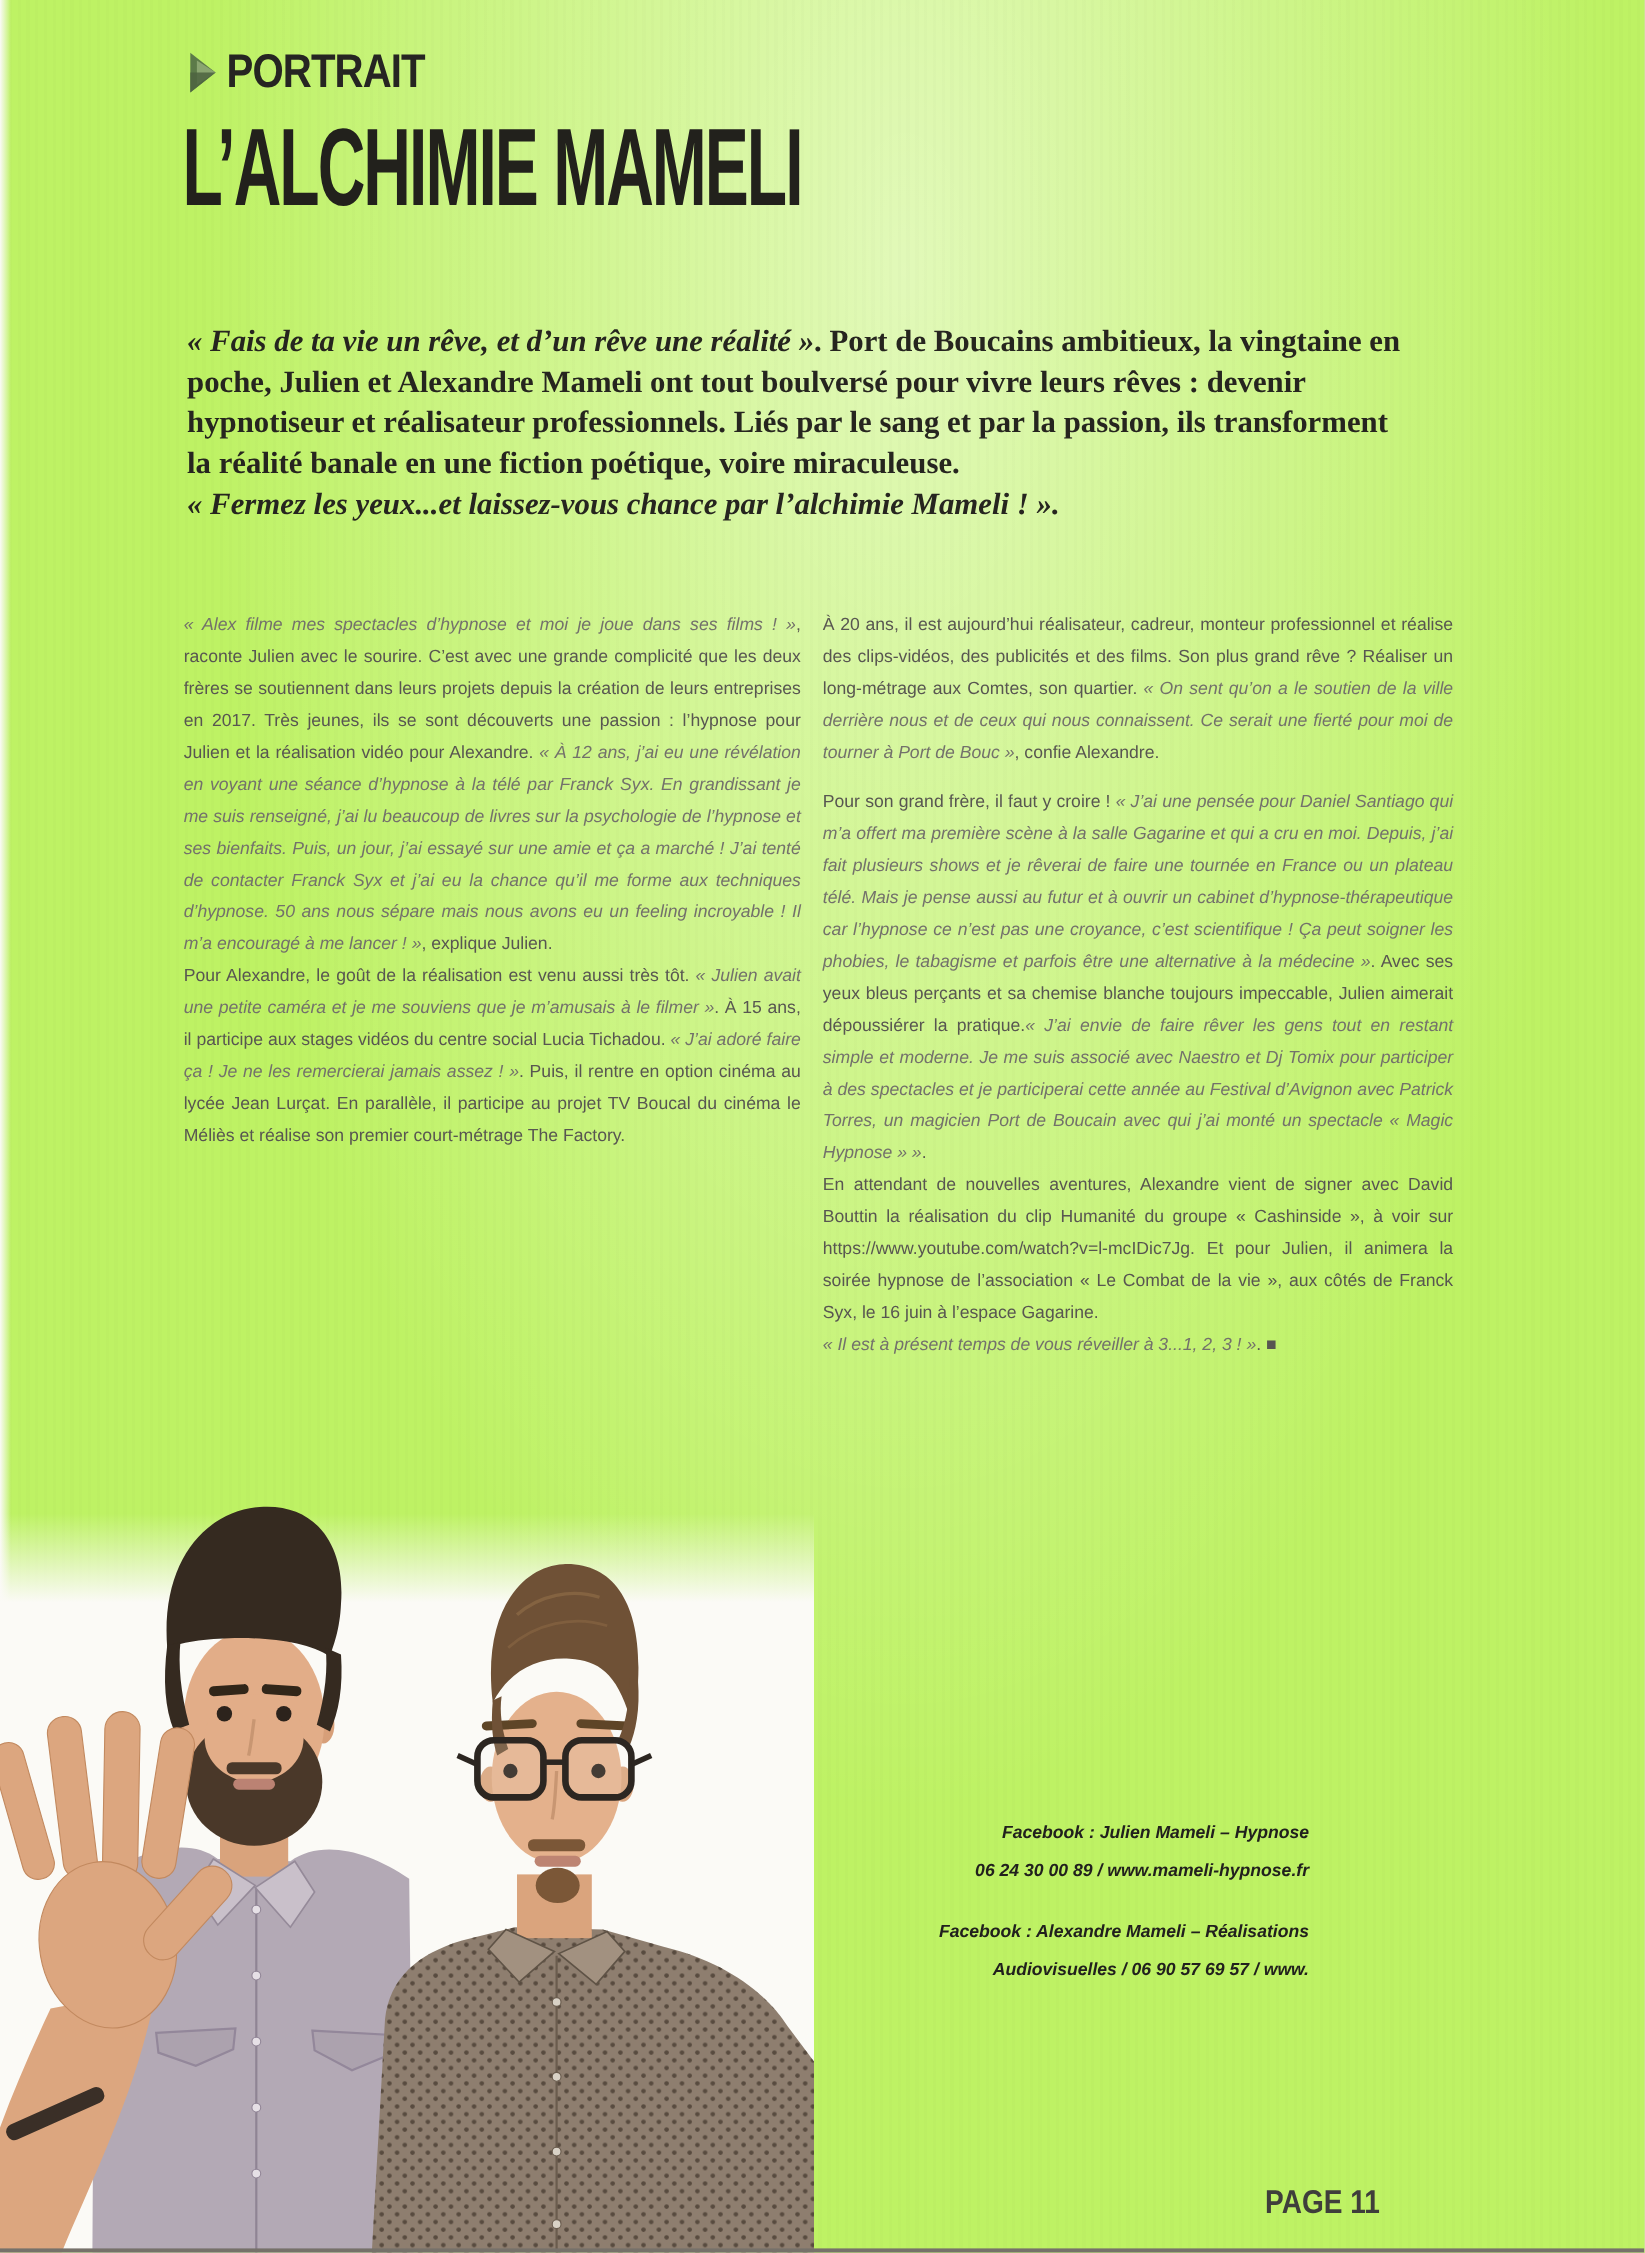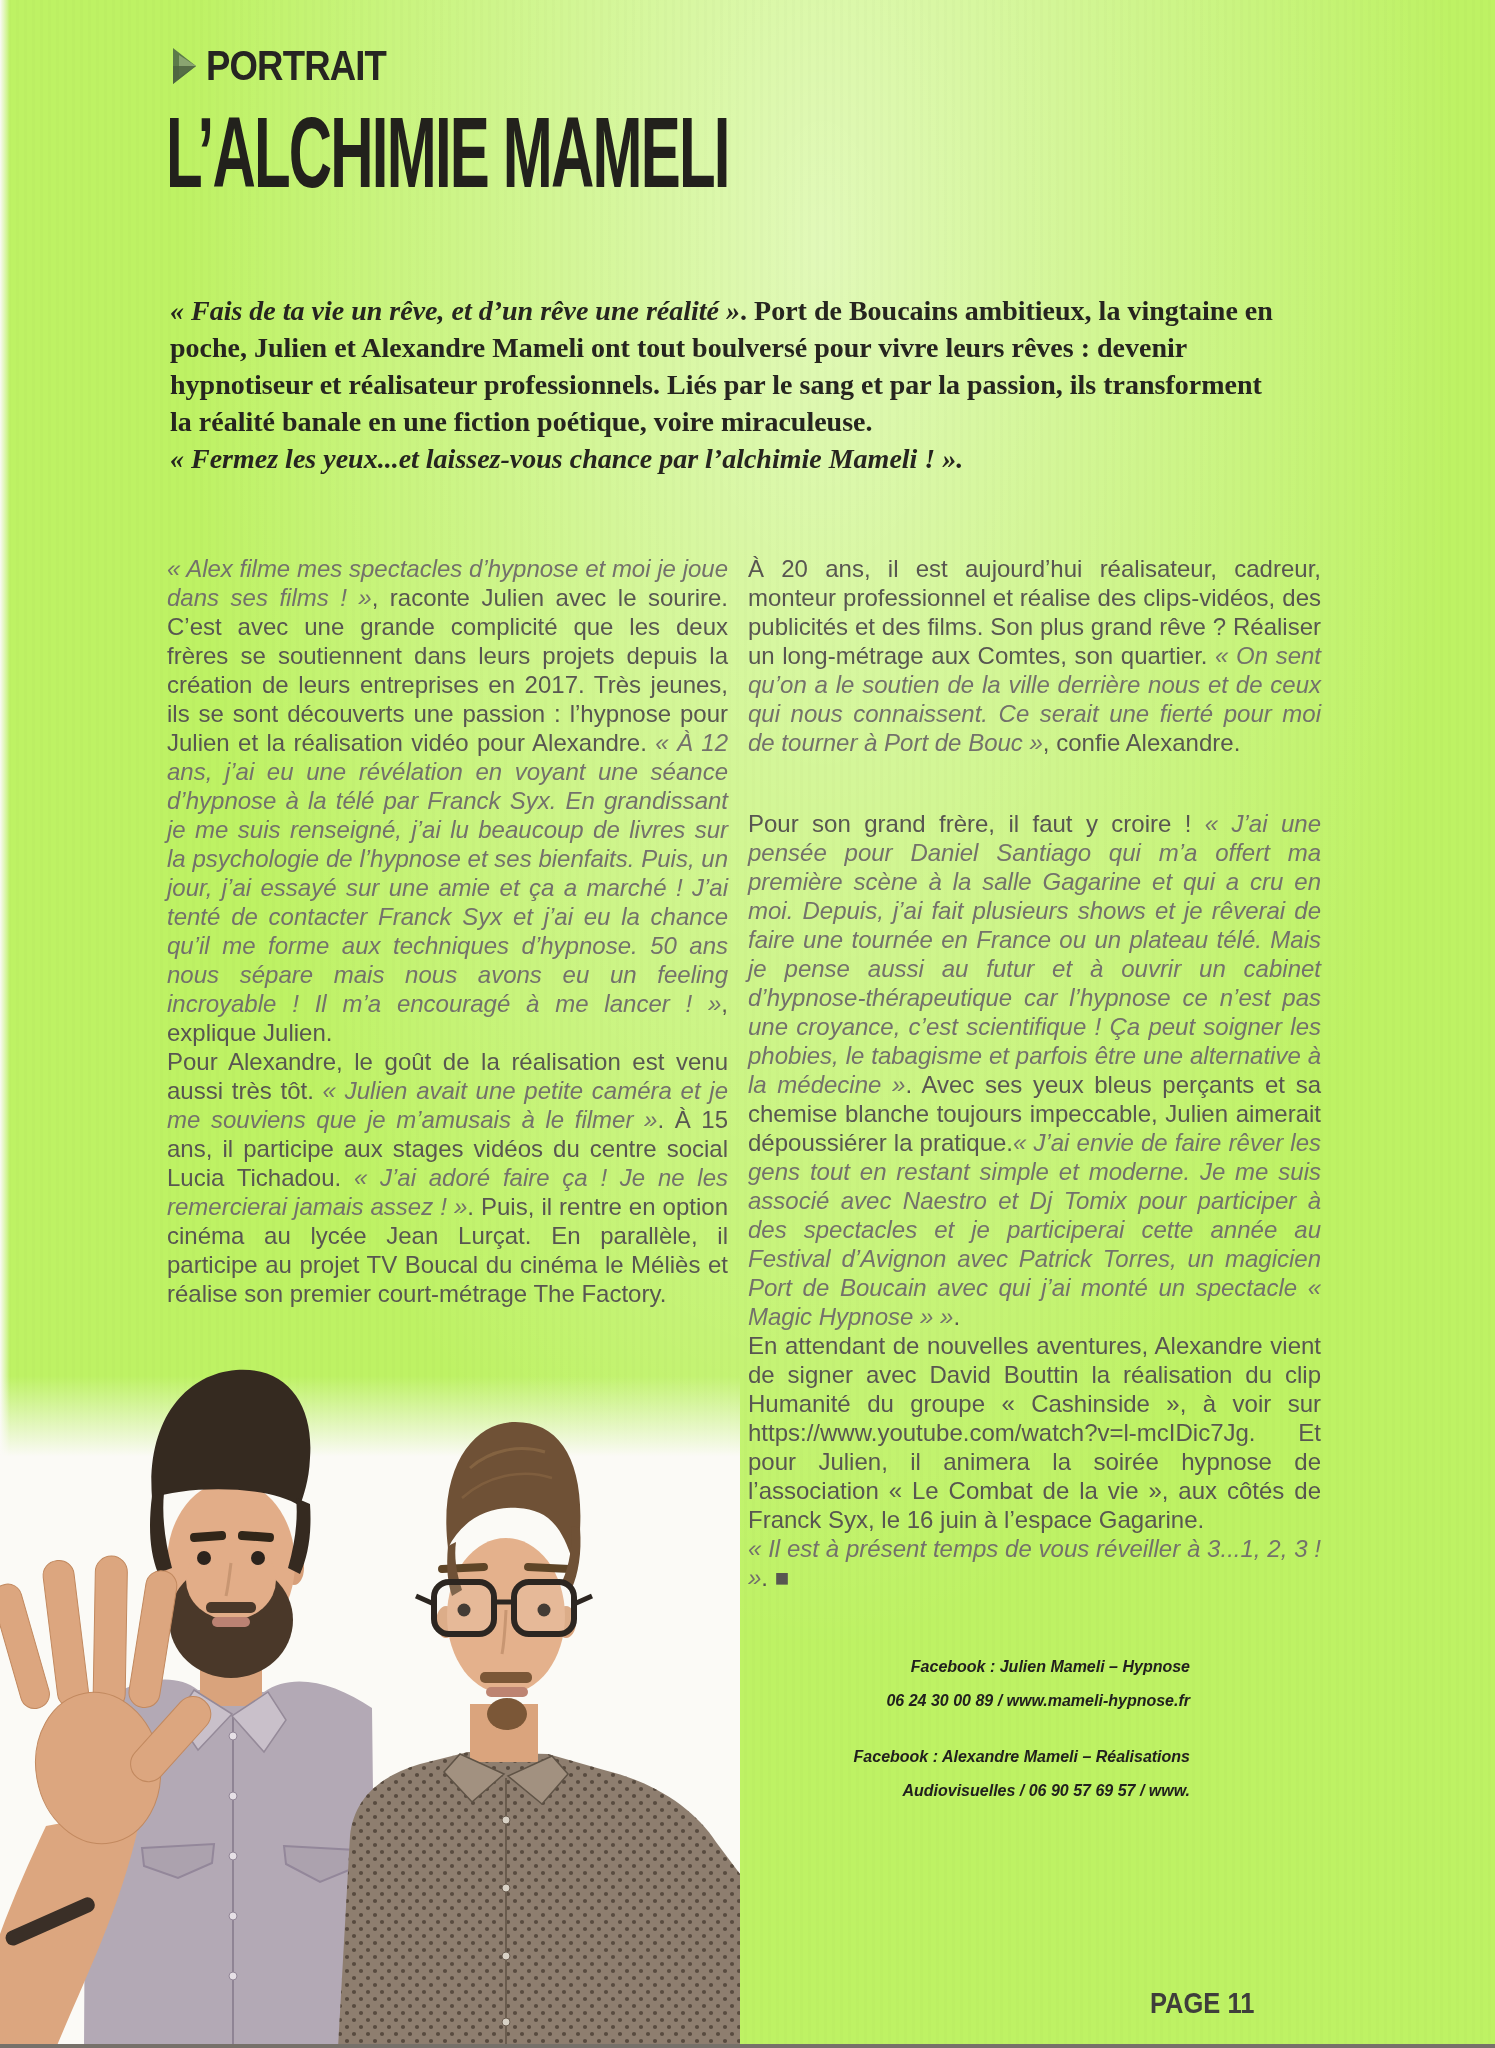--- a/index.html
+++ b/index.html
@@ -23,26 +23,26 @@
   .title{position:absolute;left:166px;top:102px;font-weight:bold;font-size:100px;line-height:1;
     color:#22211c;letter-spacing:-3px;transform:scaleX(0.60);transform-origin:left top;white-space:nowrap;}
 
   
   .intro{position:absolute;left:170px;top:292px;width:1105px;
     font-family:"Liberation Serif",serif;font-size:28px;line-height:37px;font-weight:700;color:#26251f;}
   .intro p{margin:0;}
   .intro .seg-italic{font-style:italic;}
 
   
-  .col{position:absolute;top:554px;font-size:24px;line-height:29px;color:#585651;
+  .col{position:absolute;top:554px;font-size:16px;line-height:29px;color:#585651;
     text-align:justify;}
   .col p{margin:0;}
   .col-left{left:167px;width:561px;}
   .col-right{left:748px;width:573px;}
-  .col-right p.gap-after{margin-bottom:52px;}
+  .col-right p.gap-after{margin-bottom:16px;}
   .col .seg-italic{font-style:italic;color:#73716b;}
 
   
   .contacts{position:absolute;right:305px;top:1650px;width:540px;text-align:right;
     font-weight:bold;font-style:italic;font-size:16px;line-height:34px;color:#21201d;}
   .contact-block + .contact-block{margin-top:22px;}
 
   
   .pagenum{position:absolute;left:1150px;top:1988px;font-weight:bold;font-size:30px;line-height:1;
     color:#3f3e3b;transform:scaleX(0.85);transform-origin:left top;white-space:nowrap;}

